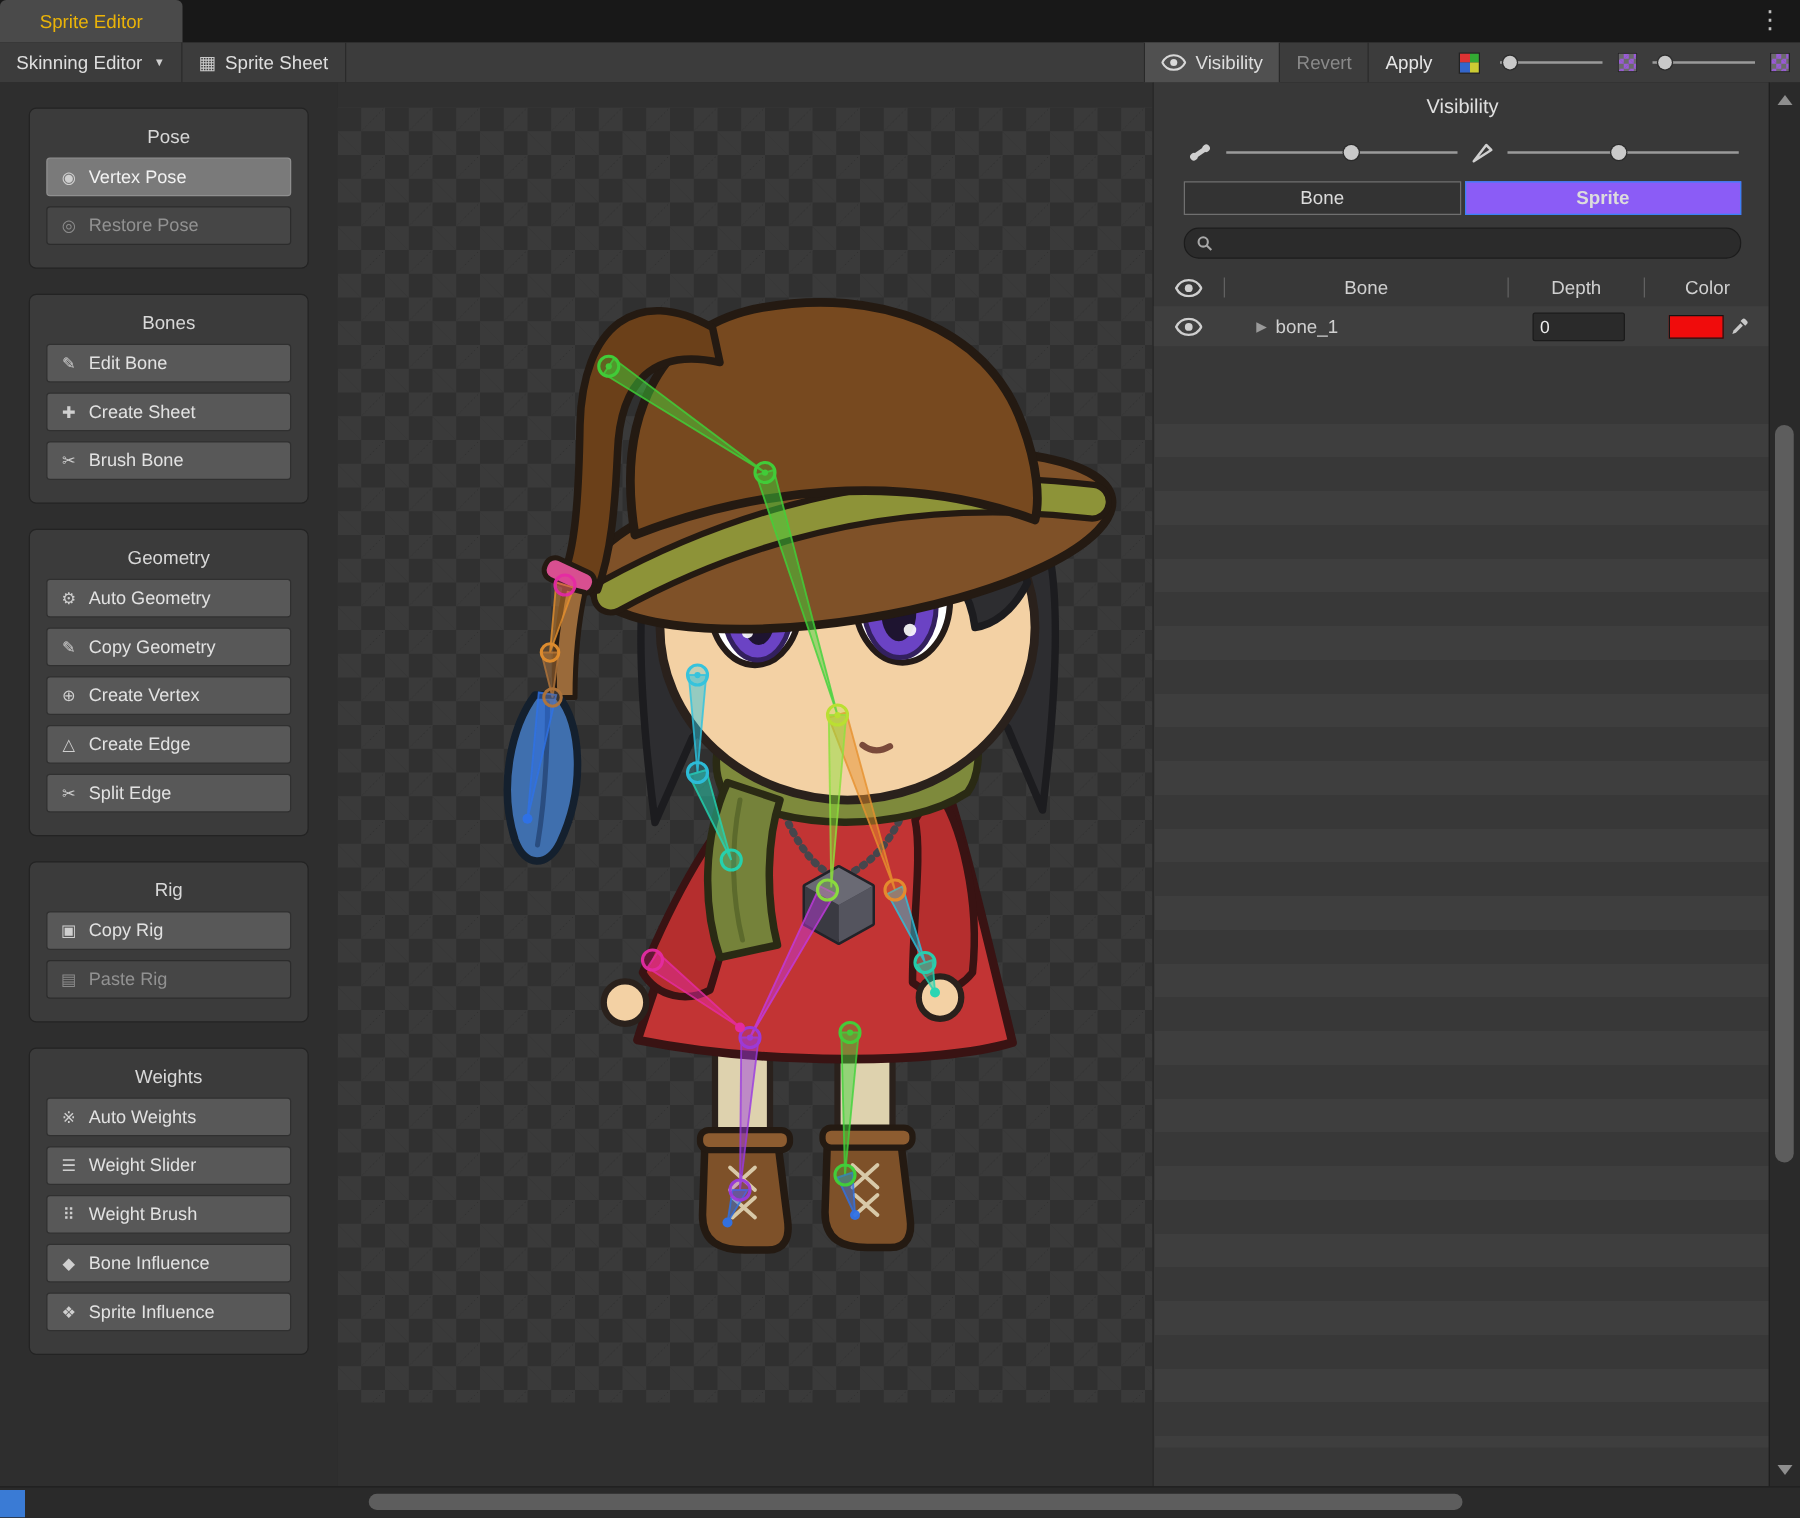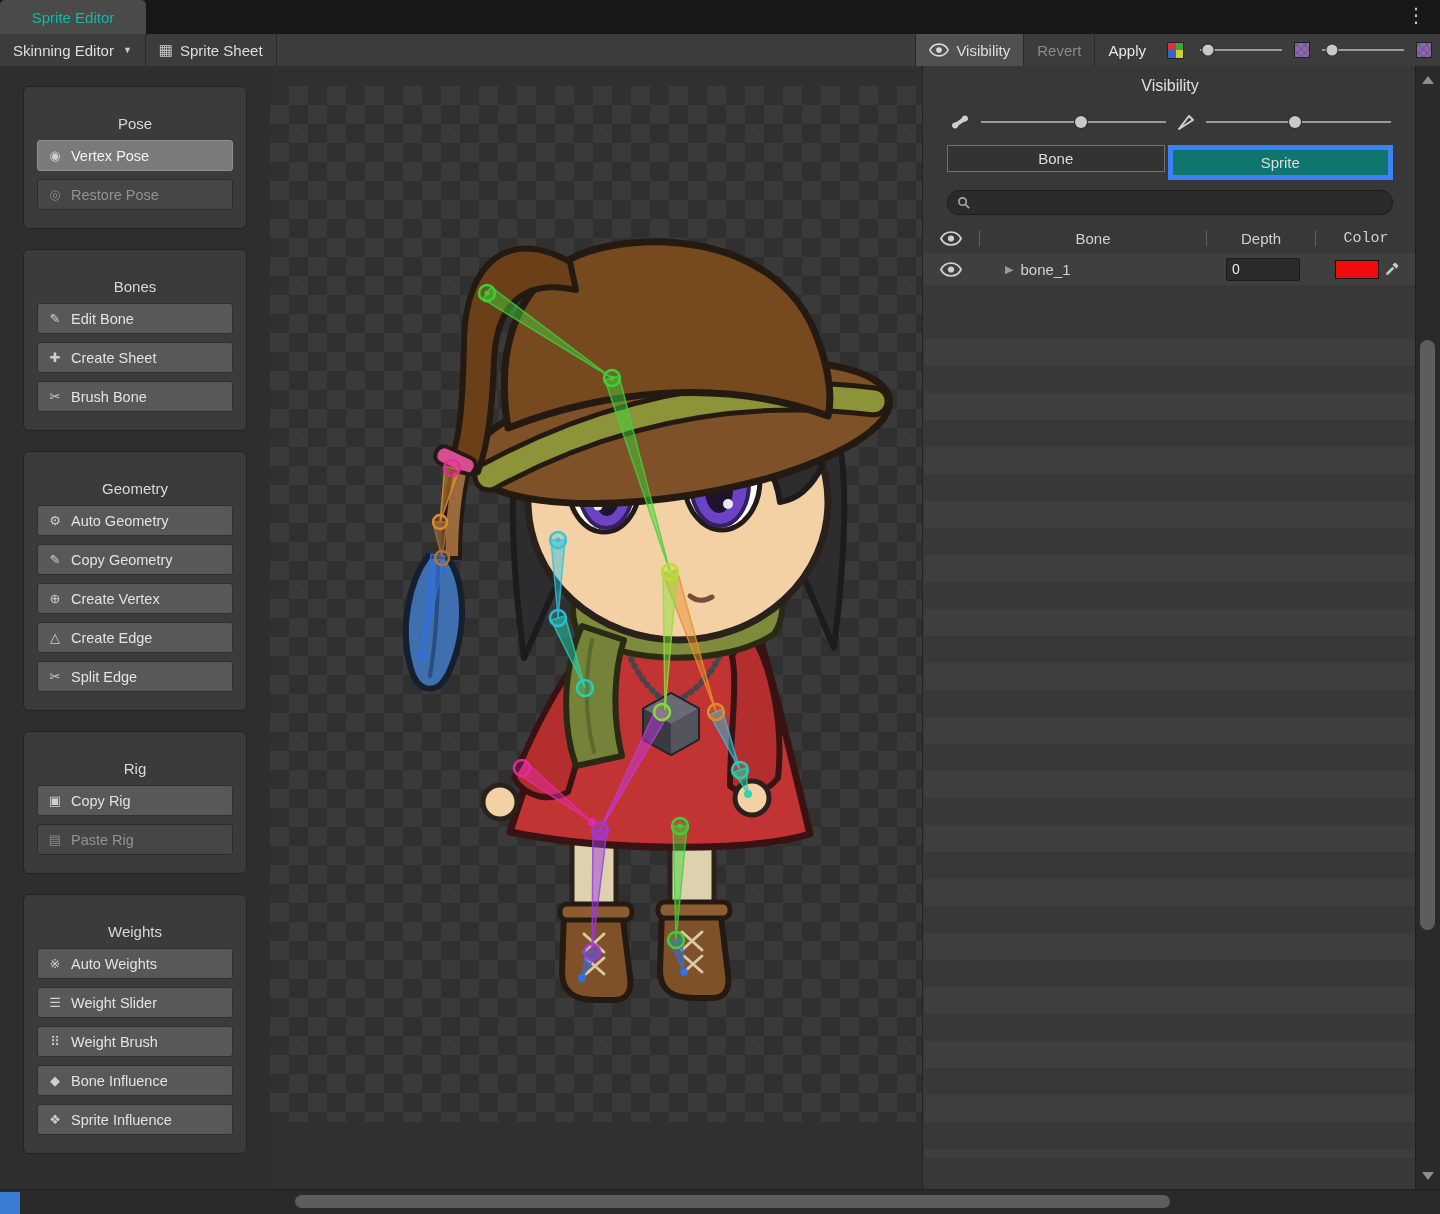--- a/index.html
+++ b/index.html
@@ -6,21 +6,21 @@
   body{
     width:1440px;height:1214px;position:relative;overflow:hidden;
     background:#282828;color:#d2d2d2;
     font-family:"Liberation Sans","DejaVu Sans",sans-serif;font-size:14px;
     -webkit-font-smoothing:antialiased;
   }
   
   #titlebar{position:absolute;left:0;top:0;right:0;height:34px;background:#181818;}
   #titlebar .tab{
     position:absolute;left:0;top:0;height:34px;width:146px;background:#4a4a4a;
-    display:flex;align-items:center;justify-content:center;color:#14b8a6;font-size:15px;
+    display:flex;align-items:center;justify-content:center;color:#eab308;font-size:15px;
     border-radius:5px 5px 0 0;
   }
   #titlebar .kebab{position:absolute;right:16px;top:3px;font-size:20px;color:#c0c0c0;letter-spacing:-2px;}
   
   #toolbar{position:absolute;left:0;top:34px;right:0;height:32px;background:#3c3c3c;
     border-bottom:1px solid #232323;display:flex;align-items:stretch;}
   .tbitem{display:flex;align-items:center;gap:7px;padding:0 13px;font-size:15px;color:#dedede;cursor:pointer;}
   .tbsep{width:1px;background:#2a2a2a;margin:0;}
   .tb-caret{font-size:9px;color:#cfcfcf;margin-left:2px;}
   .tb-grid{font-size:15px;color:#c8c8c8;}
@@ -39,21 +39,21 @@
   .pswatch{width:14px;height:14px;align-self:center;margin:0 4px;border:1px solid #222;
     background-color:#6b6b6b;
     background-image:linear-gradient(45deg,#9a5ad8 25%,transparent 25%),linear-gradient(-45deg,#9a5ad8 25%,transparent 25%),
       linear-gradient(45deg,transparent 75%,#9a5ad8 75%),linear-gradient(-45deg,transparent 75%,#9a5ad8 75%);
     background-size:8px 8px;background-position:0 0,0 4px,4px -4px,-4px 0;}
   .eye-svg{display:block;}
   
   #sidebar{position:absolute;left:0;top:66px;width:270px;bottom:24px;background:#2e2e2e;}
   .group{margin:20px 23px 0;background:#3b3b3b;border:1px solid #232323;border-radius:6px;
     padding:8px 13px 10px;}
-  .group h3{margin:20px 0 8px;text-align:center;font-size:15px;font-weight:normal;color:#d8d8d8;}
+  .group h3{margin:6px 0 8px;text-align:center;font-size:15px;font-weight:normal;color:#d8d8d8;}
   .btn{display:flex;align-items:center;gap:8px;height:29px;background:#585858;border:1px solid #303030;
     border-radius:3px;padding:0 9px;margin:8px 0;font-size:14.5px;color:#e2e2e2;cursor:pointer;}
   .btn .icn{width:16px;text-align:center;font-size:13px;color:#cfcfcf;flex:none;}
   .btn.active{background:#7a7a7a;border-color:#8f8f8f;color:#f2f2f2;}
   .btn.disabled{background:#464646;border-color:#2c2c2c;color:#929292;cursor:default;}
   .btn.disabled .icn{color:#8a8a8a;}
   
   #canvas{position:absolute;left:270px;top:66px;width:652px;bottom:24px;background:#303030;overflow:hidden;}
   #checker{position:absolute;left:0;top:20px;width:652px;height:1036px;
     background-color:#303030;
@@ -67,32 +67,32 @@
   #vispanel .vtitle{text-align:center;font-size:16px;color:#e0e0e0;padding-top:11px;}
   .vsliders{display:flex;align-items:center;gap:10px;margin:16px 26px 0;height:22px;}
   .vslider{position:relative;flex:1;height:22px;display:flex;align-items:center;}
   .vslider .track{width:100%;height:2px;background:#9a9a9a;}
   .vslider .handle{position:absolute;top:50%;width:12px;height:12px;border-radius:50%;background:#c9c9c9;
     transform:translate(-50%,-50%);box-shadow:0 0 0 1px #2b2b2b;}
   .vtabs{display:flex;gap:3px;margin:12px 24px 0;}
   .vtab{flex:1;height:25px;display:flex;align-items:center;justify-content:center;font-size:15px;
     color:#dcdcdc;cursor:pointer;}
   .vtab.sel{background:#333333;border:1px solid #707070;}
-  .vtab.unsel{background:#0f766e;border:5px solid #3b82f6;}
+  .vtab.unsel{background:#8b5cf6;border:1px solid #3b82f6;font-weight:bold;}
   .vsearch{margin:10px 24px 0;height:23px;background:#2b2b2b;border:1px solid #1c1c1c;border-radius:12px;
     display:flex;align-items:center;padding:0 9px;gap:6px;}
   .vsearch input{flex:1;background:transparent;border:none;outline:none;color:#e0e0e0;font-size:14px;
     font-family:"Liberation Sans","DejaVu Sans",sans-serif;}
   .vh-row,.vb-row{display:flex;align-items:center;height:30px;margin-top:8px;font-size:15px;color:#d0d0d0;}
   .vb-row{margin-top:0;height:32px;background:#3f3f3f;}
   .col-eye{width:56px;display:flex;justify-content:center;flex:none;}
   .col-name{flex:1;display:flex;align-items:center;justify-content:center;}
   .col-name.left{justify-content:flex-start;padding-left:26px;}
   .col-depth{width:108px;display:flex;align-items:center;justify-content:center;flex:none;}
-  .col-color{width:100px;display:flex;align-items:center;justify-content:center;gap:5px;flex:none;font-family:Liberation Mono, monospace;}
+  .col-color{width:100px;display:flex;align-items:center;justify-content:center;gap:5px;flex:none;}
   .coldiv{width:1px;height:16px;background:#616161;flex:none;}
   .disclosure{color:#9a9a9a;font-size:11px;margin-right:7px;}
   .depth-input{width:62px;height:21px;background:#2a2a2a;border:1px solid #1b1b1b;border-radius:2px;
     color:#ececec;font-size:14px;padding:0 5px;font-family:"Liberation Sans","DejaVu Sans",sans-serif;}
   .cswatch{width:42px;height:17px;background:#f00c0c;border:1px solid #141414;}
   .stripes{position:absolute;left:1px;right:0;top:246px;bottom:32px;
     background:repeating-linear-gradient(180deg,#383838 0 27px,#3e3e3e 27px 54px);}
   
   #vscroll{position:absolute;right:0;top:66px;width:24px;bottom:24px;background:#2a2a2a;border-left:1px solid #1f1f1f;}
   #vscroll .thumb{position:absolute;left:4px;width:15px;top:274px;height:590px;background:#5d5d5d;border-radius:8px;}

